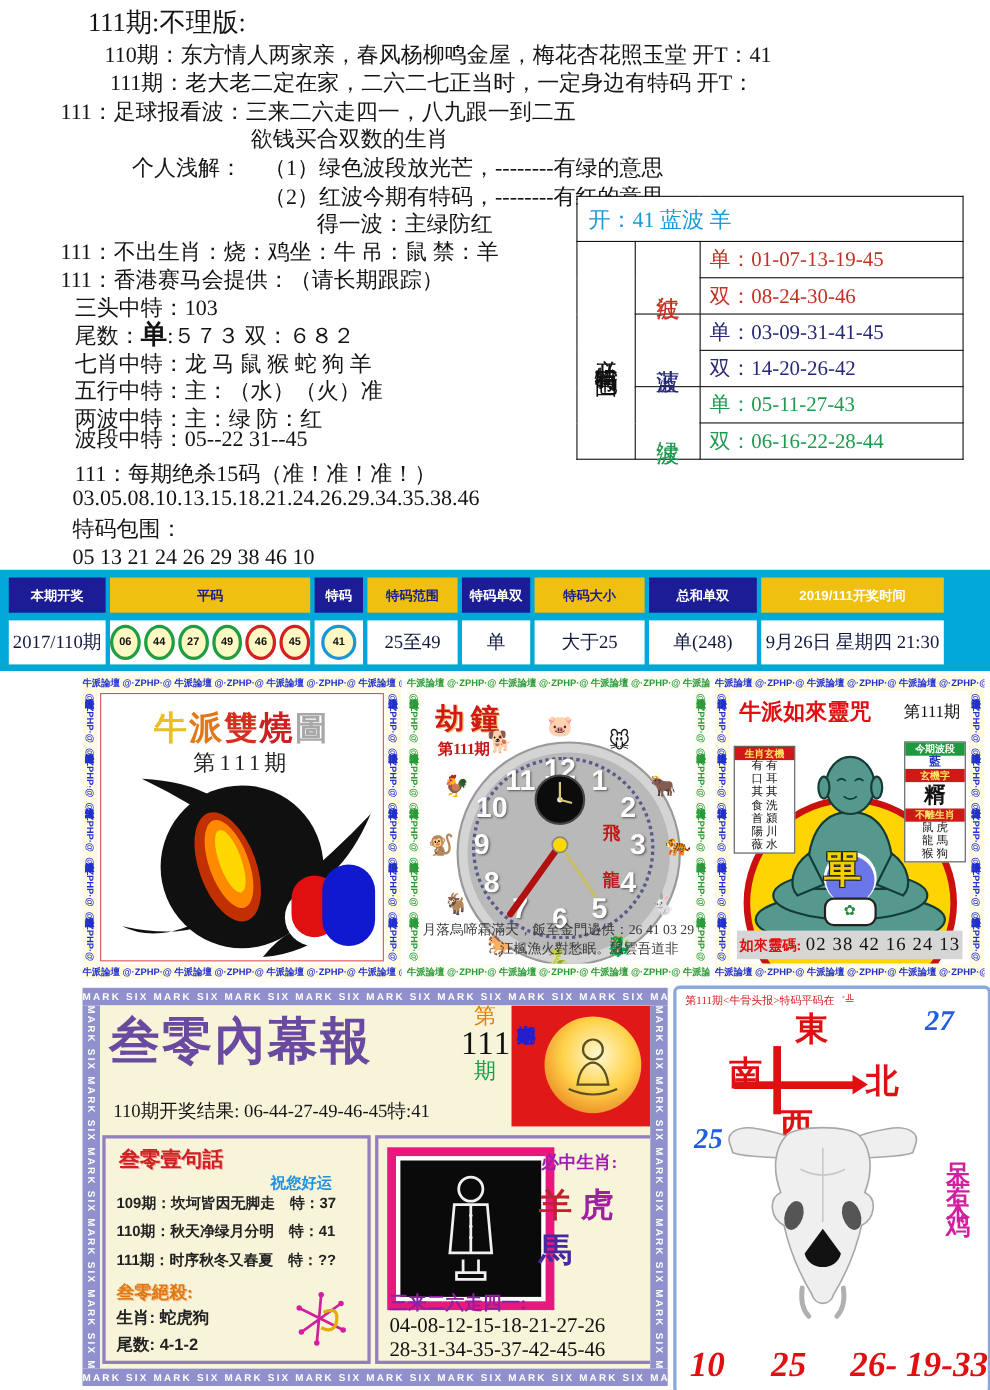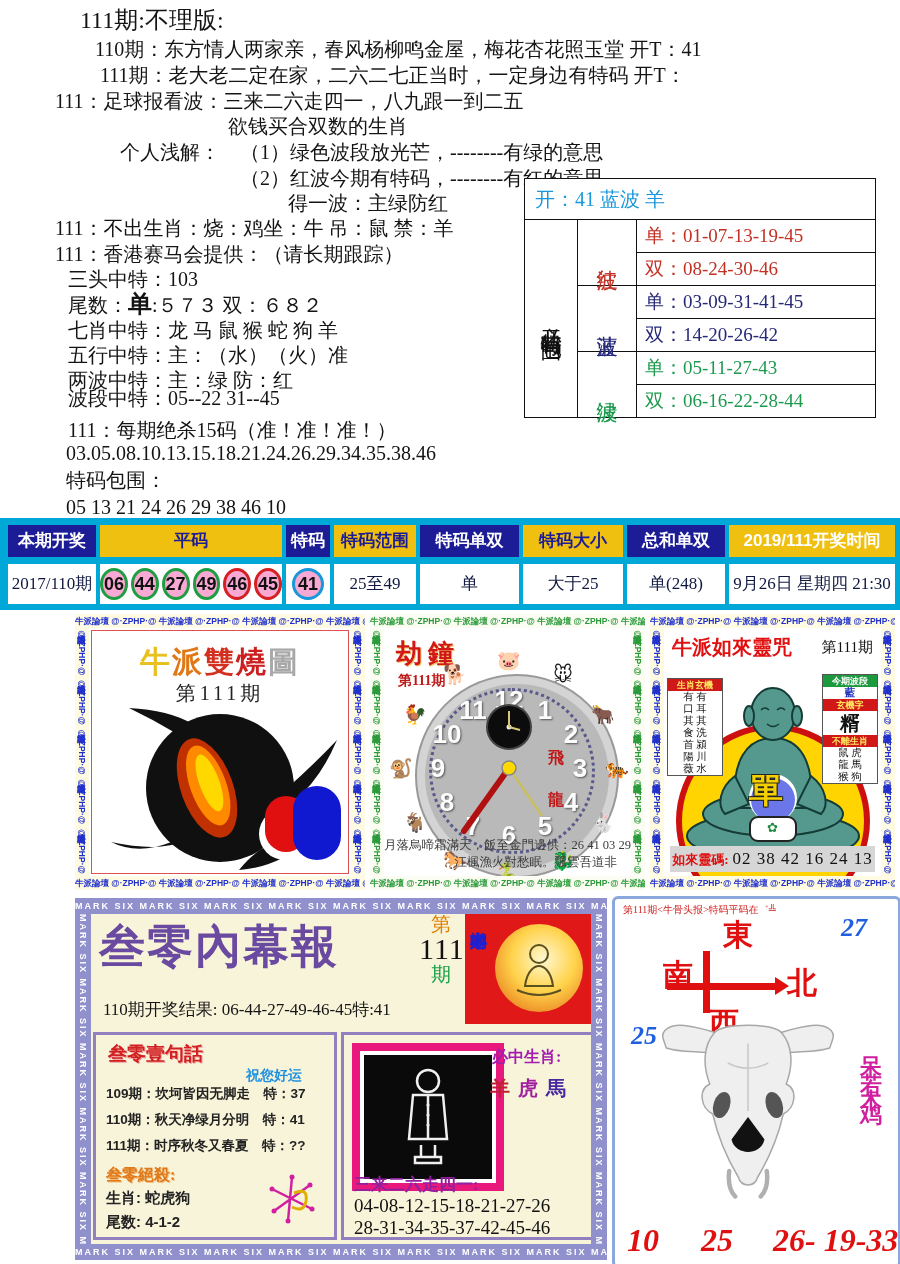--- a/index.html
+++ b/index.html
@@ -16,31 +16,31 @@
   .wintab .side{writing-mode:vertical-lr;text-orientation:upright;font-size:21px;letter-spacing:3px;
                 width:50px;text-align:center;color:#111;}
   .wintab .wave{writing-mode:vertical-lr;text-orientation:upright;font-size:21px;width:56px;text-align:center;}
   .wintab .val{font-size:19px;padding:3px 8px;height:26px;white-space:nowrap;min-width:222px;}
   .c-red{color:#c33024;}.c-blue{color:#262878;}.c-green{color:#1d9a4e;}
   
   .band{position:absolute;left:0;top:518px;width:900px;height:92px;background:#00a8d8;
         font-family:"Liberation Sans","DejaVu Sans",sans-serif;}
   .band .rowh{position:absolute;left:8px;top:7px;display:flex;gap:4px;}
   .band .rowd{position:absolute;left:8px;top:46px;display:flex;gap:4px;}
-  .hcell{height:32px;line-height:32px;text-align:center;font-size:17px;font-weight:bold;}
+  .hcell{height:32px;line-height:32px;text-align:center;font-size:12px;font-weight:bold;}
   .h-navy{background:#1c1c96;color:#fff;}
   .h-gold{background:#f0c010;color:#1c1c96;}
   .h-gold-w{background:#f0c010;color:#fff;}
   .dcell{height:40px;line-height:40px;text-align:center;background:#fff;font-size:17px;
          color:#101840;font-family:"Liberation Serif",serif;}
-  .w1{width:88px;}.w2{width:182px;}.w3{width:44px;}.w4{width:82px;}.w5{width:99px;}
+  .w1{width:88px;}.w2{width:182px;}.w3{width:44px;}.w4{width:82px;}.w5{width:62px;}
   .w6{width:100px;}.w7{width:98px;}.w8{width:166px;}
   .ballrow{display:flex;align-items:center;justify-content:center;gap:3px;height:40px;background:#fff;}
-  .ball{width:26px;height:26px;border-radius:50%;border:3px solid #888;background:#f9a8d4;
-        font-size:18px;font-weight:bold;line-height:26px;text-align:center;color:#111;
+  .ball{width:26px;height:26px;border-radius:50%;border:3px solid #888;background:#fef9c3;
+        font-size:10px;font-weight:bold;line-height:26px;text-align:center;color:#111;
         font-family:"Liberation Sans",sans-serif;}
   .b-green{border-color:#1e9e40;}.b-red{border-color:#d42020;}.b-blue{border-color:#1898d8;}
   
   .panel{position:absolute;display:grid;grid-template-rows:14px 1fr 14px;grid-template-columns:14px 1fr 14px;}
   .strip{overflow:hidden;font-family:"Liberation Sans",sans-serif;font-size:8.5px;font-weight:bold;
          white-space:nowrap;line-height:14px;}
   .strip.v{writing-mode:vertical-rl;line-height:14px;}
   .zphp-strip{background:#fffbe2;color:#2030cc;}
   .zphp-green{background:#fcfdf2;color:#2a9a3a;}
   .content{position:relative;background:#fff;overflow:hidden;}
@@ -92,21 +92,21 @@
                  line-height:24px;padding:4px 1px;}
   .guanyin{width:88px;height:88px;border-radius:50%;margin:10px 4px;
            background:radial-gradient(circle at 55% 40%, #fff8d0 0%, #ffd24a 45%, #e06010 100%);position:relative;}
   .subbox{position:absolute;border:3px solid #9080c0;background:#f8f4da;}
   .sq-title{position:absolute;top:6px;left:12px;font-size:19px;font-weight:bold;color:#d02020;text-shadow:1px 1px 0 #f0a0a0;}
   .sq-luck{position:absolute;top:32px;left:150px;font-size:14px;color:#2090e0;font-weight:bold;}
   .sq-line{position:absolute;left:10px;font-size:13.5px;font-weight:bold;color:#222;white-space:nowrap;
            font-family:"Liberation Sans",sans-serif;}
   .kill-t{position:absolute;left:10px;font-size:16px;font-weight:bold;color:#e07818;text-shadow:1px 1px 0 #f0c080;}
   .p4r-must{position:absolute;left:148px;top:12px;font-size:16px;font-weight:bold;color:#a21caf;}
-  .p4r-animals{position:absolute;left:146px;top:40px;font-size:20px;font-weight:bold;letter-spacing:8px;}
+  .p4r-animals{position:absolute;left:146px;top:40px;font-size:30px;font-weight:bold;letter-spacing:8px;}
   .a0{color:#c02030;}.a1{color:#a020a0;}.a2{color:#4828a0;}
   .p4r-prov{position:absolute;left:10px;top:138px;font-size:17px;font-weight:bold;color:#9020a0;}
   .p4r-nums{position:absolute;left:10px;font-size:19px;color:#111;white-space:nowrap;}
   .pinkframe{position:absolute;left:8px;top:8px;width:128px;height:124px;border:8px solid #e8187c;background:#fff;padding:4px;}
   .blackbox{width:100%;height:100%;background:#0a0a0a;display:flex;align-items:center;justify-content:center;}
   
   .p5{position:absolute;left:612px;top:896px;width:283px;height:366px;background:#fff;
       border:3px solid #8aa8dc;border-radius:6px;}
   .p5-head{position:absolute;top:4px;left:8px;font-size:10px;color:#d02020;white-space:nowrap;}
   .cmp{position:absolute;color:#e01010;font-weight:bold;font-size:30px;font-family:"Liberation Serif",serif;}

